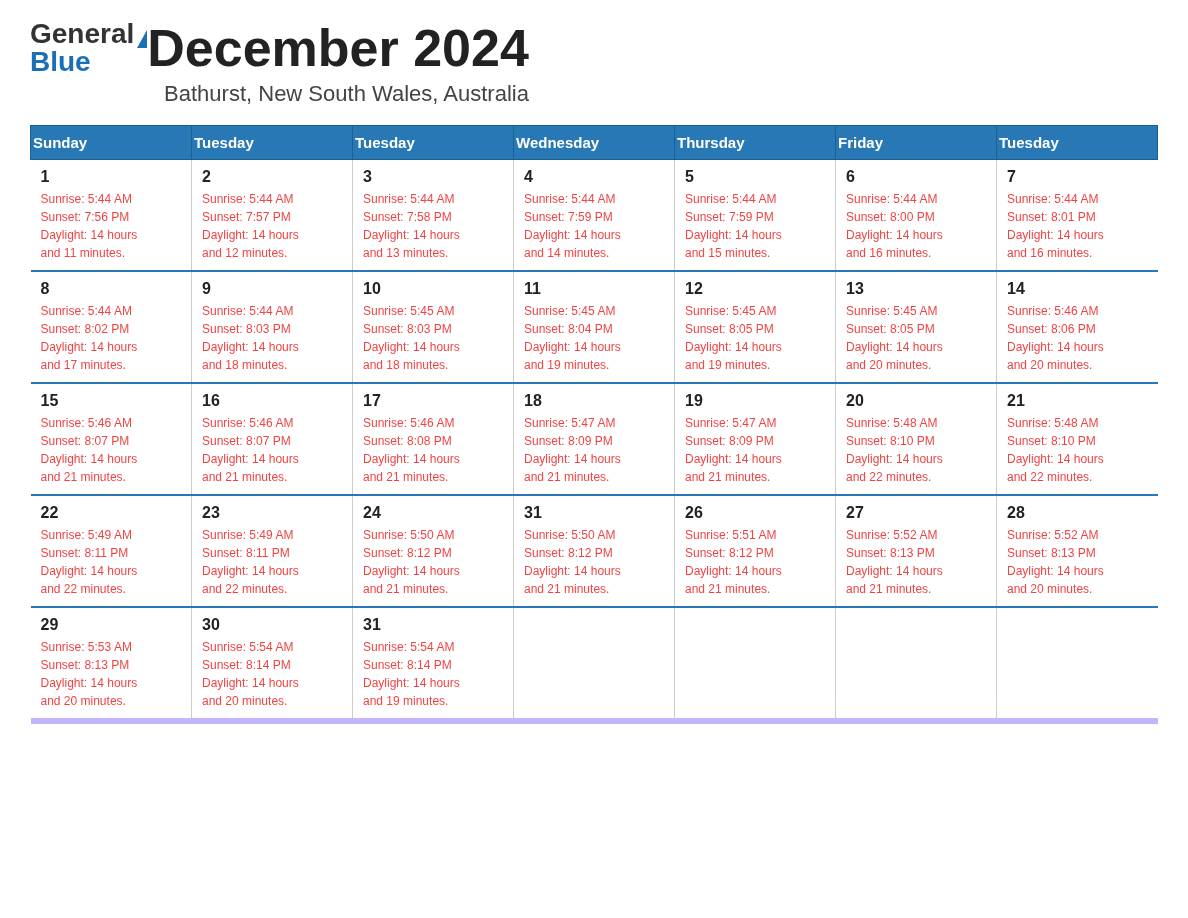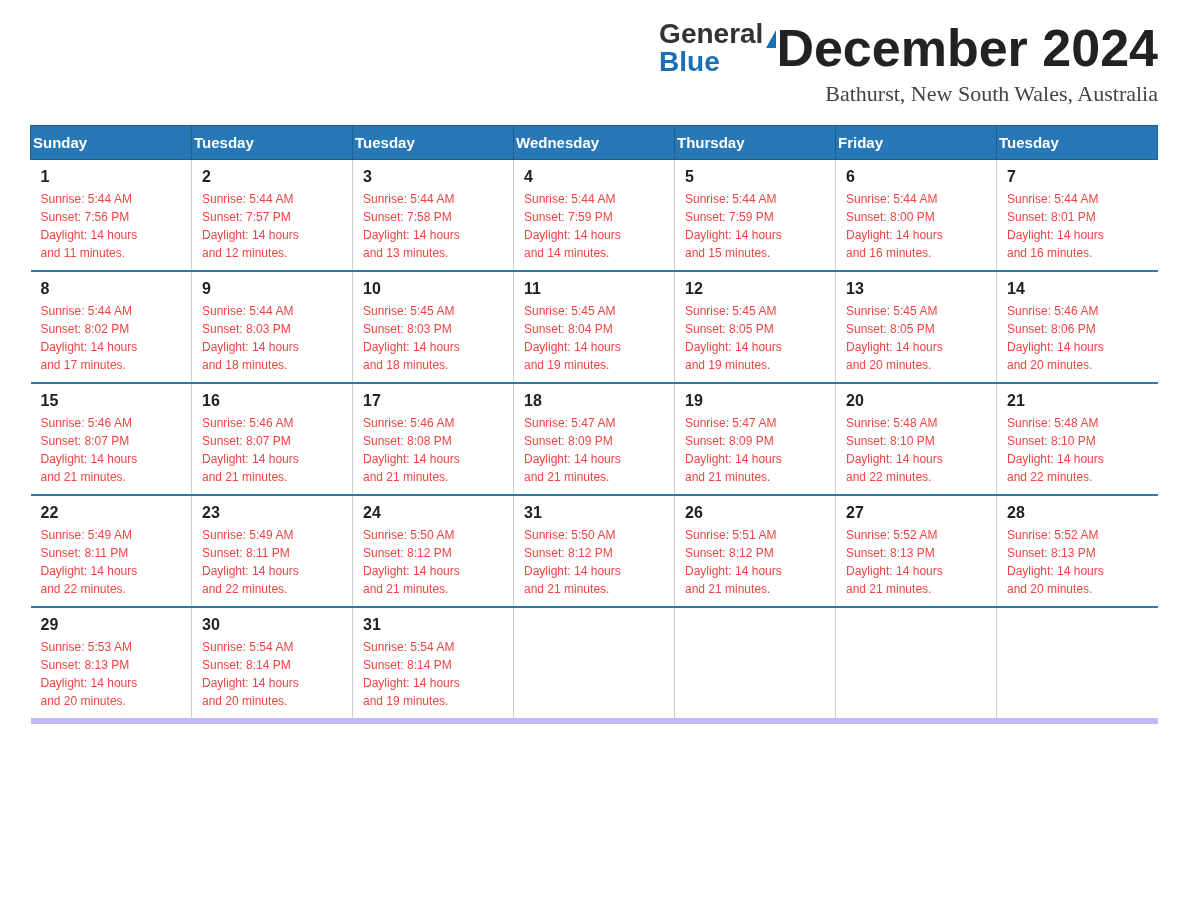--- a/index.html
+++ b/index.html
@@ -5,21 +5,21 @@
     * { box-sizing: border-box; margin: 0; padding: 0; }
     body {
       font-family: Arial, sans-serif;
       background: #fff;
       padding: 20px 30px;
       width: 1188px;
       min-height: 918px;
     }
     .header {
       display: flex;
-      justify-content: flex-end;
+      justify-content: flex-start;
       align-items: flex-start;
       margin-bottom: 18px;
     }
     .logo {
       display: flex;
       flex-direction: column;
       align-items: flex-start;
     }
     .logo-general {
       font-size: 28px;
@@ -49,21 +49,20 @@
       font-size: 52px;
       font-weight: bold;
       color: #222;
       line-height: 1.1;
     }
     .title-block h2 {
       font-size: 22px;
       font-weight: normal;
       color: #444;
       margin-top: 4px;
-      font-family: Liberation Serif, serif;
     }
     table {
       width: 100%;
       border-collapse: collapse;
     }
     thead tr {
       background-color: #2878b5;
     }
     thead th {
       color: #fff;

